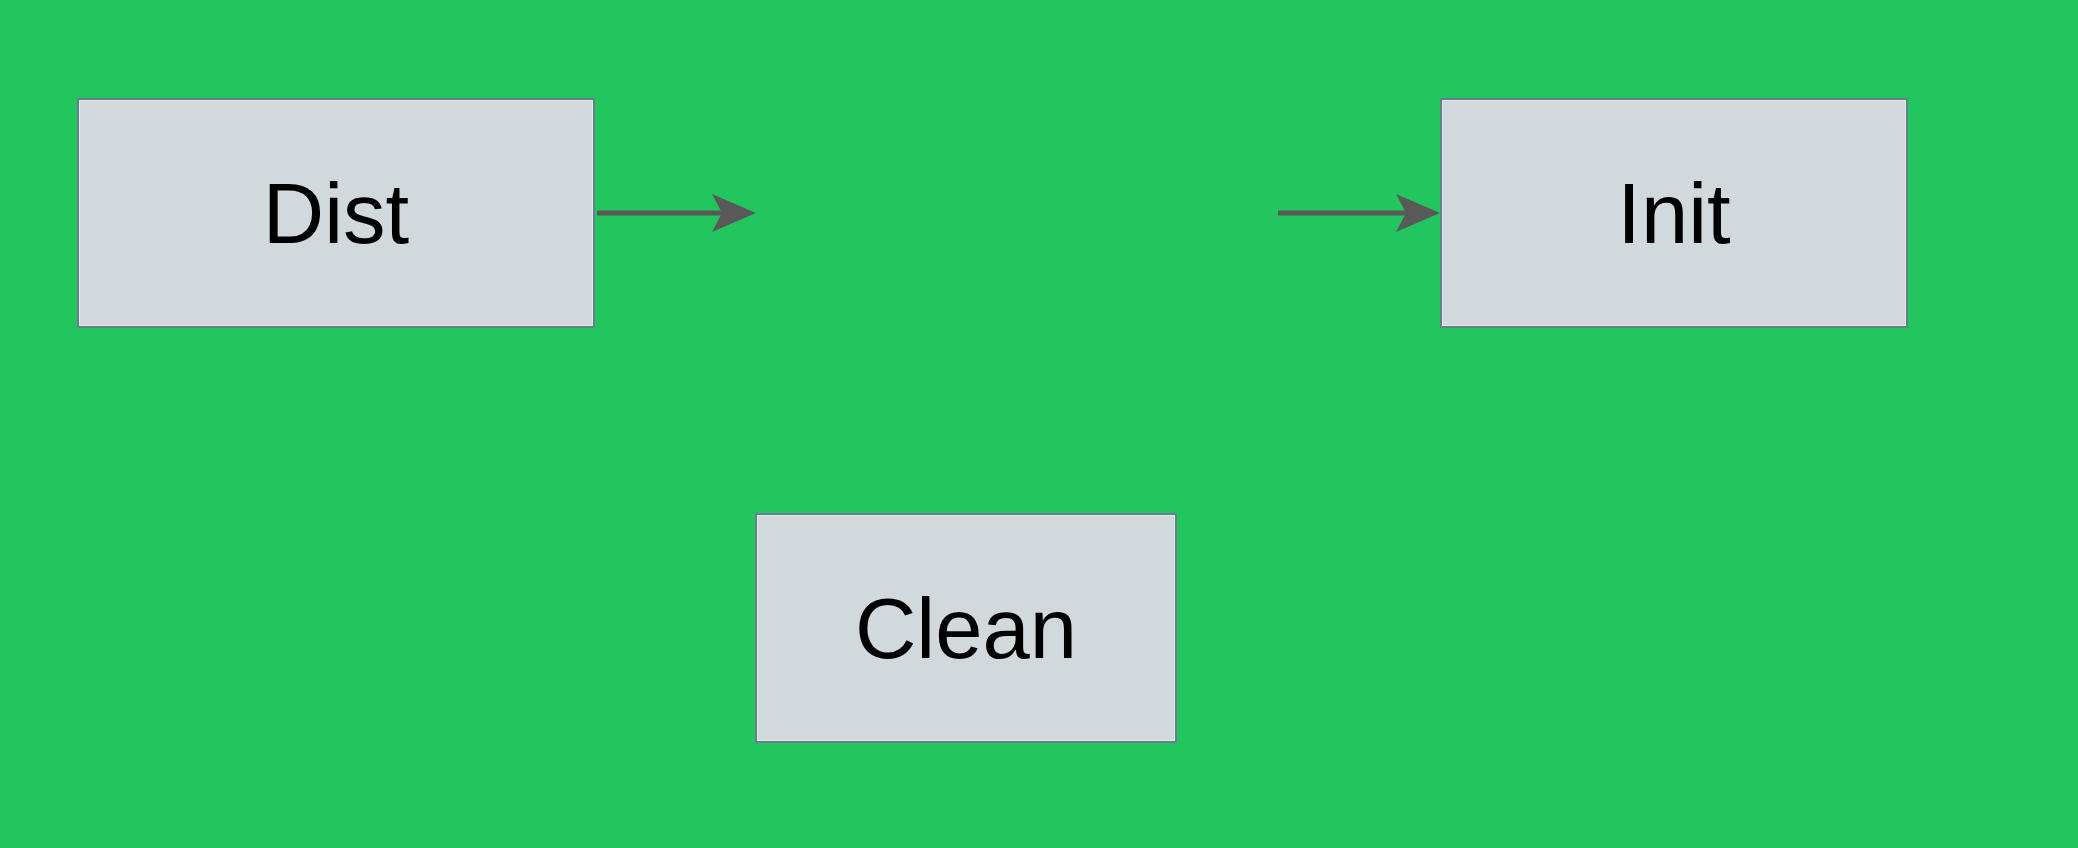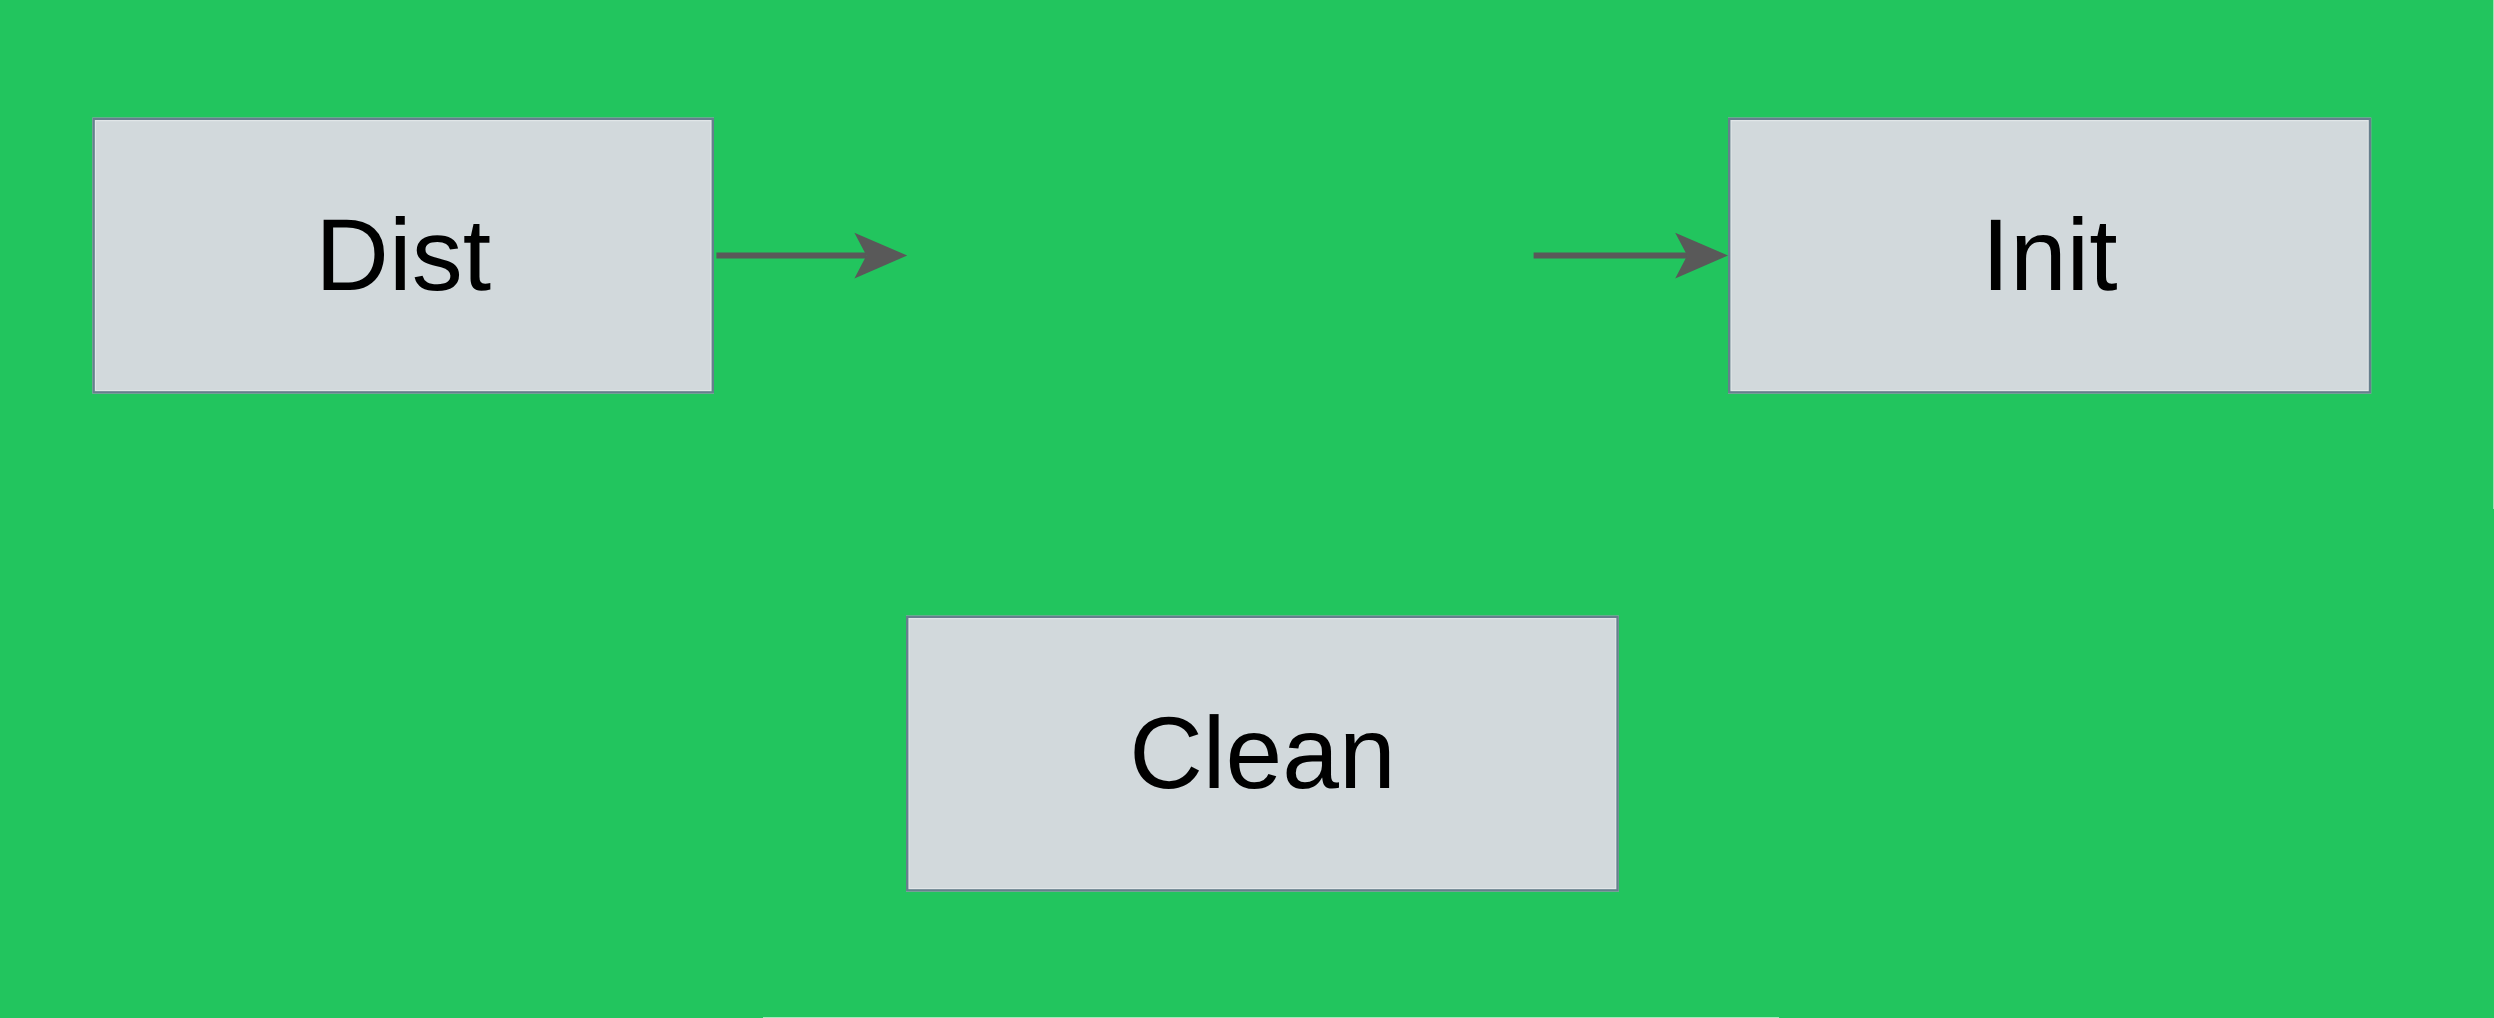--- a/index.html
+++ b/index.html
@@ -27,22 +27,22 @@
   }
   .node .label {
     font-size: 85px;
     line-height: 1;
     color: #000000;
     letter-spacing: 0px;
     white-space: nowrap;
   }
   #node-dist    { left: 77px;   top: 98px;  width: 518px; height: 230px; }
   #node-compile { left: 756px;  top: 98px;  width: 520px; height: 230px; }
-  #node-init    { left: 1440px; top: 98px;  width: 536px; height: 230px; justify-content: center; }
-  #node-clean   { left: 755px;  top: 513px; width: 594px; height: 230px; }
+  #node-init    { left: 1440px; top: 98px;  width: 468px; height: 230px; justify-content: center; }
+  #node-clean   { left: 755px;  top: 513px; width: 422px; height: 230px; }
   .edges {
     position: absolute;
     left: 0; top: 0;
     width: 2078px;
     height: 848px;
     pointer-events: none;
   }
 </style>
 </head>
 <body>

